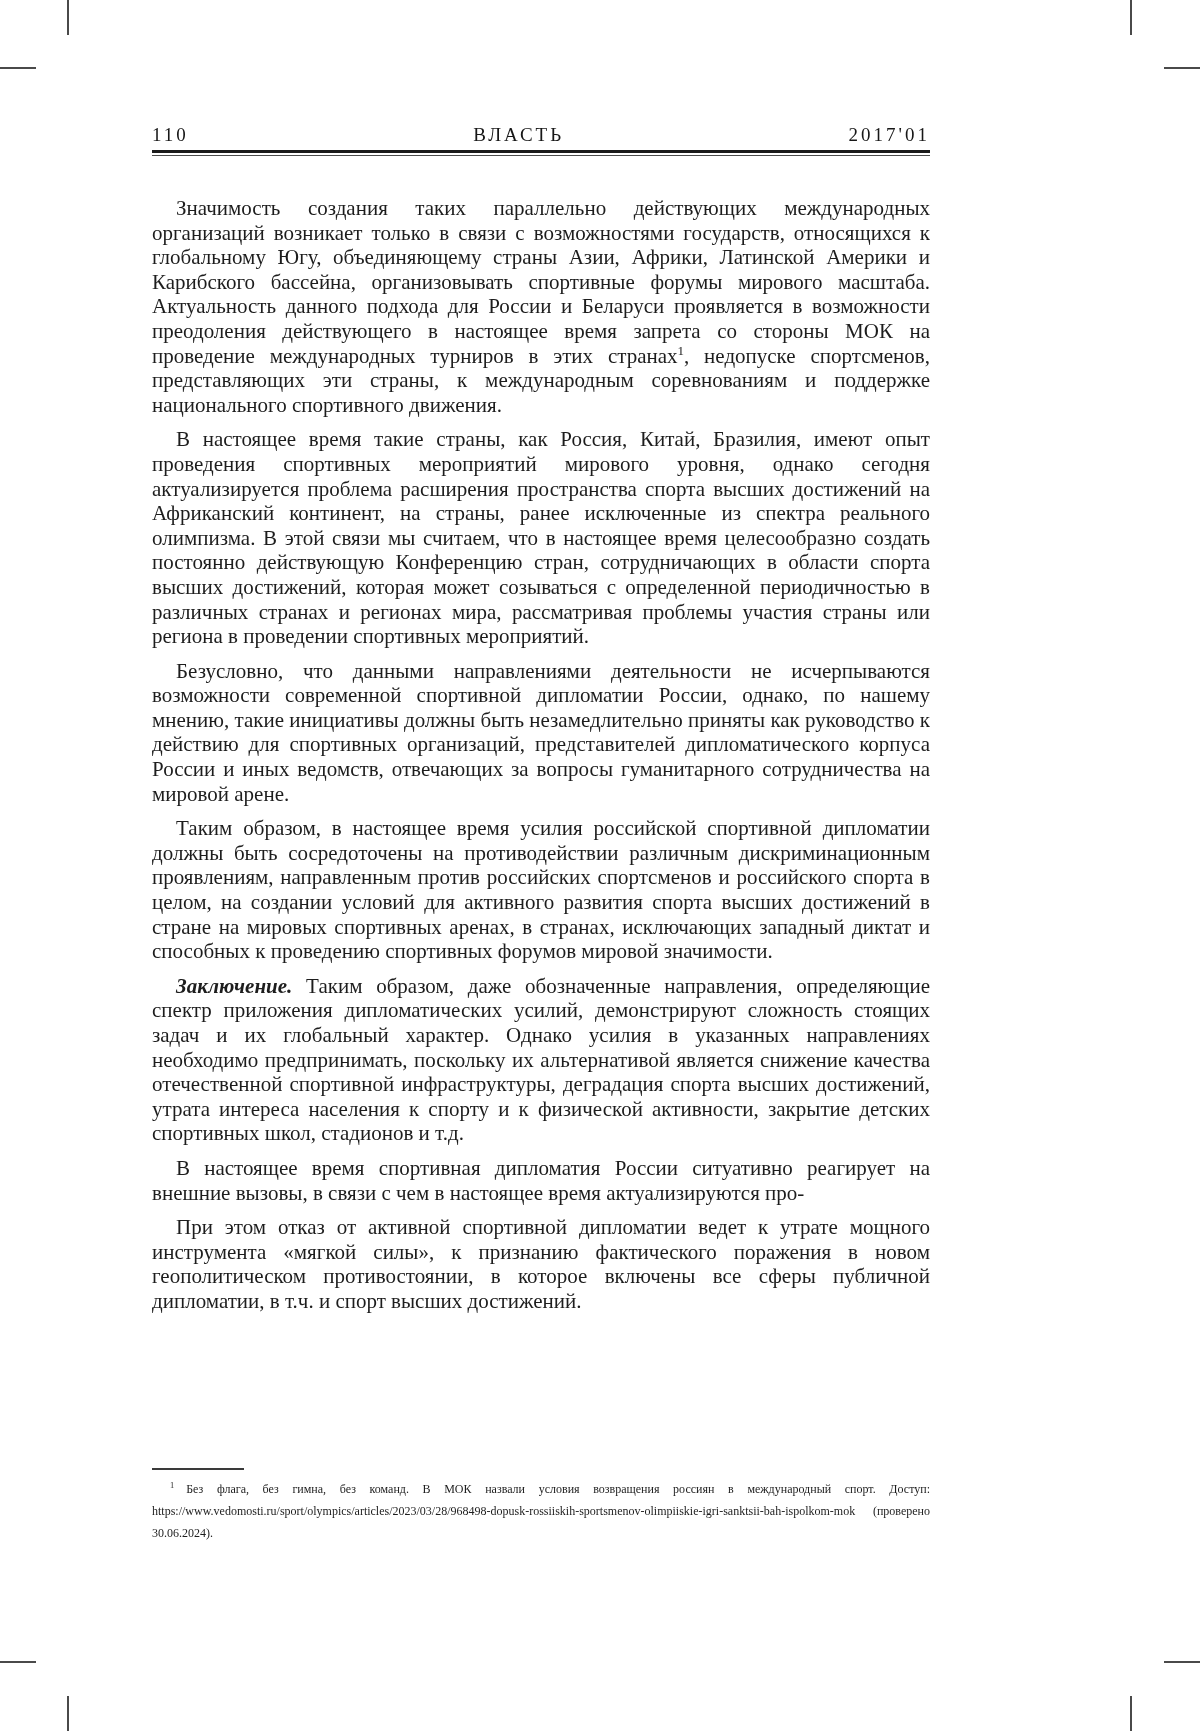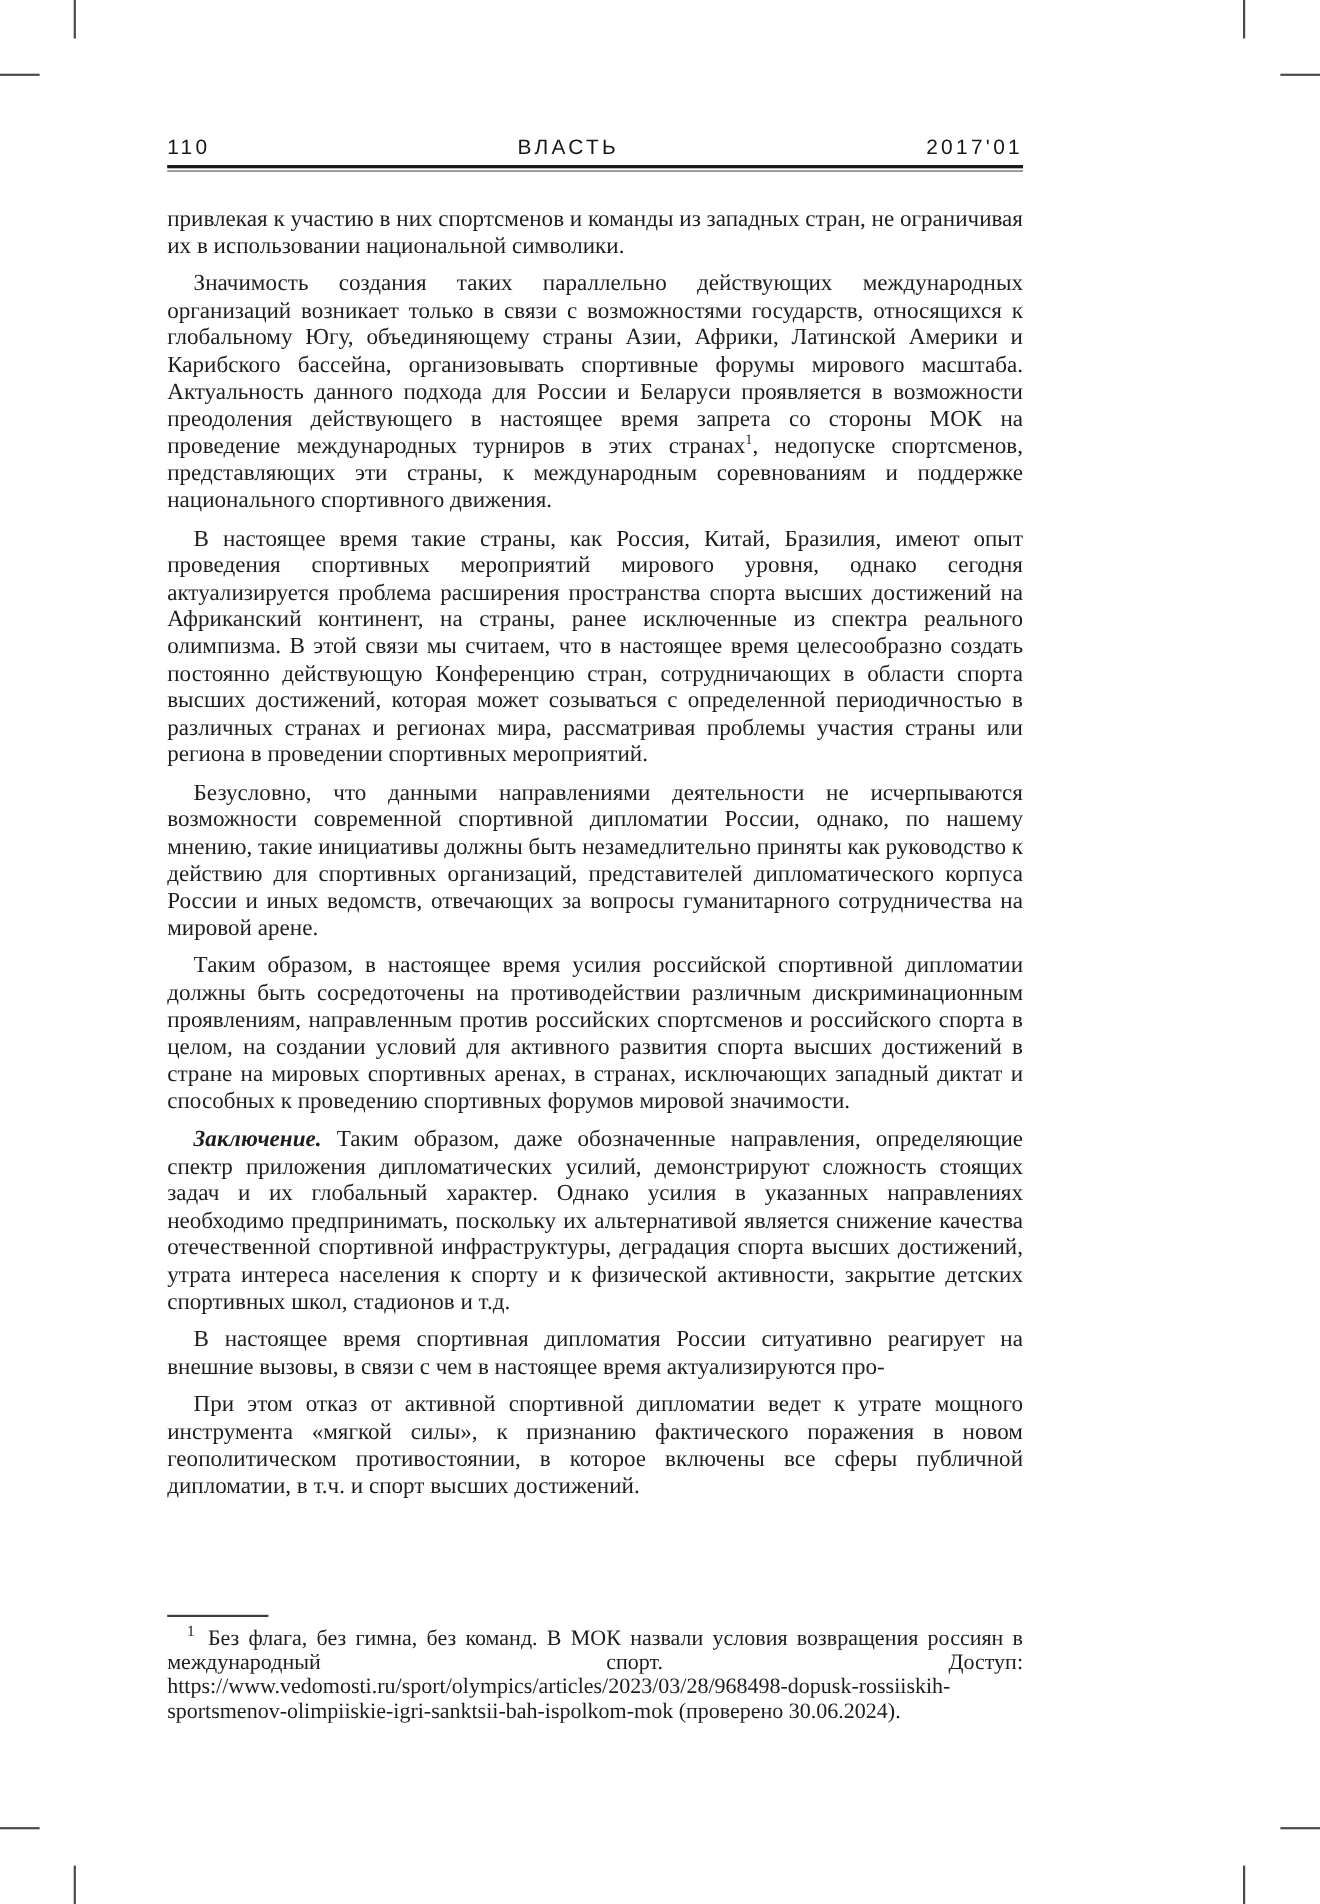--- a/index.html
+++ b/index.html
@@ -34,21 +34,21 @@
 
   
   .running-head {
     position: absolute;
     left: 152px;
     top: 124px;
     width: 778px;
     display: flex;
     justify-content: space-between;
     align-items: baseline;
-    font-family: Liberation Sans, sans-serif;
+    font-family: Liberation Serif, serif;
     font-size: 19px;
     font-weight: 400;
     letter-spacing: 3px;
     color: #171717;
     white-space: nowrap;
   }
   .head-rule {
     position: absolute;
     left: 152px;
     top: 150px;
@@ -94,21 +94,21 @@
     top: 1468px;
     width: 92px;
     border-top: 2px solid #3a3a3a;
   }
   .footnote {
     position: absolute;
     left: 152px;
     top: 1478px;
     width: 778px;
     font-family: "Liberation Serif", serif;
-    font-size: 20px;
+    font-size: 12px;
     line-height: 22.2px;
     text-align: justify;
     text-indent: 18px;
     overflow-wrap: anywhere;
     color: #1d1d1d;
   }
   .footnote sup {
     font-size: 0.7em;
     line-height: 0;
     vertical-align: super;
@@ -130,21 +130,20 @@
   <div class="crop v br-v"></div>
 
   <div class="running-head">
     <span>110</span>
     <span>ВЛАСТЬ</span>
     <span>2017'01</span>
   </div>
   <div class="head-rule"></div>
 
   <div class="article-body">
-      <p class="">привлекая к участию в них спортсменов и команды из западных стран, не ограничивая их в использовании национальной символики.</p>
       <p class="indent">Значимость создания таких параллельно действующих международных организаций возникает только в связи с возможностями государств, относящихся к глобальному Югу, объединяющему страны Азии, Африки, Латинской Америки и Карибского бассейна, организовывать спортивные форумы мирового масштаба. Актуальность данного подхода для России и Беларуси проявляется в возможности преодоления действующего в настоящее время запрета со стороны МОК на проведение международных турниров в этих странах<sup>1</sup>, недопуске спортсменов, представляющих эти страны, к международным соревнованиям и поддержке национального спортивного движения.</p>
       <p class="indent">В настоящее время такие страны, как Россия, Китай, Бразилия, имеют опыт проведения спортивных мероприятий мирового уровня, однако сегодня актуализируется проблема расширения пространства спорта высших достижений на Африканский континент, на страны, ранее исключенные из спектра реального олимпизма. В этой связи мы считаем, что в настоящее время целесообразно создать постоянно действующую Конференцию стран, сотрудничающих в области спорта высших достижений, которая может созываться с определенной периодичностью в различных странах и регионах мира, рассматривая проблемы участия страны или региона в проведении спортивных мероприятий.</p>
       <p class="indent">Безусловно, что данными направлениями деятельности не исчерпываются возможности современной спортивной дипломатии России, однако, по нашему мнению, такие инициативы должны быть незамедлительно приняты как руководство к действию для спортивных организаций, представителей дипломатического корпуса России и иных ведомств, отвечающих за вопросы гуманитарного сотрудничества на мировой арене.</p>
       <p class="indent">Таким образом, в настоящее время усилия российской спортивной дипломатии должны быть сосредоточены на противодействии различным дискриминационным проявлениям, направленным против российских спортсменов и российского спорта в целом, на создании условий для активного развития спорта высших достижений в стране на мировых спортивных аренах, в странах, исключающих западный диктат и способных к проведению спортивных форумов мировой значимости.</p>
       <p class="indent"><span class="lead-in">Заключение.</span> Таким образом, даже обозначенные направления, определяющие спектр приложения дипломатических усилий, демонстрируют сложность стоящих задач и их глобальный характер. Однако усилия в указанных направлениях необходимо предпринимать, поскольку их альтернативой является снижение качества отечественной спортивной инфраструктуры, деградация спорта высших достижений, утрата интереса населения к спорту и к физической активности, закрытие детских спортивных школ, стадионов и т.д.</p>
       <p class="indent">В настоящее время спортивная дипломатия России ситуативно реагирует на внешние вызовы, в связи с чем в настоящее время актуализируются про-</p>
       <p class="indent">При этом отказ от активной спортивной дипломатии ведет к утрате мощного инструмента «мягкой силы», к признанию фактического поражения в новом геополитическом противостоянии, в которое включены все сферы публичной дипломатии, в т.ч. и спорт высших достижений.</p>
     </div>
 
   <div class="footnote-sep"></div>

